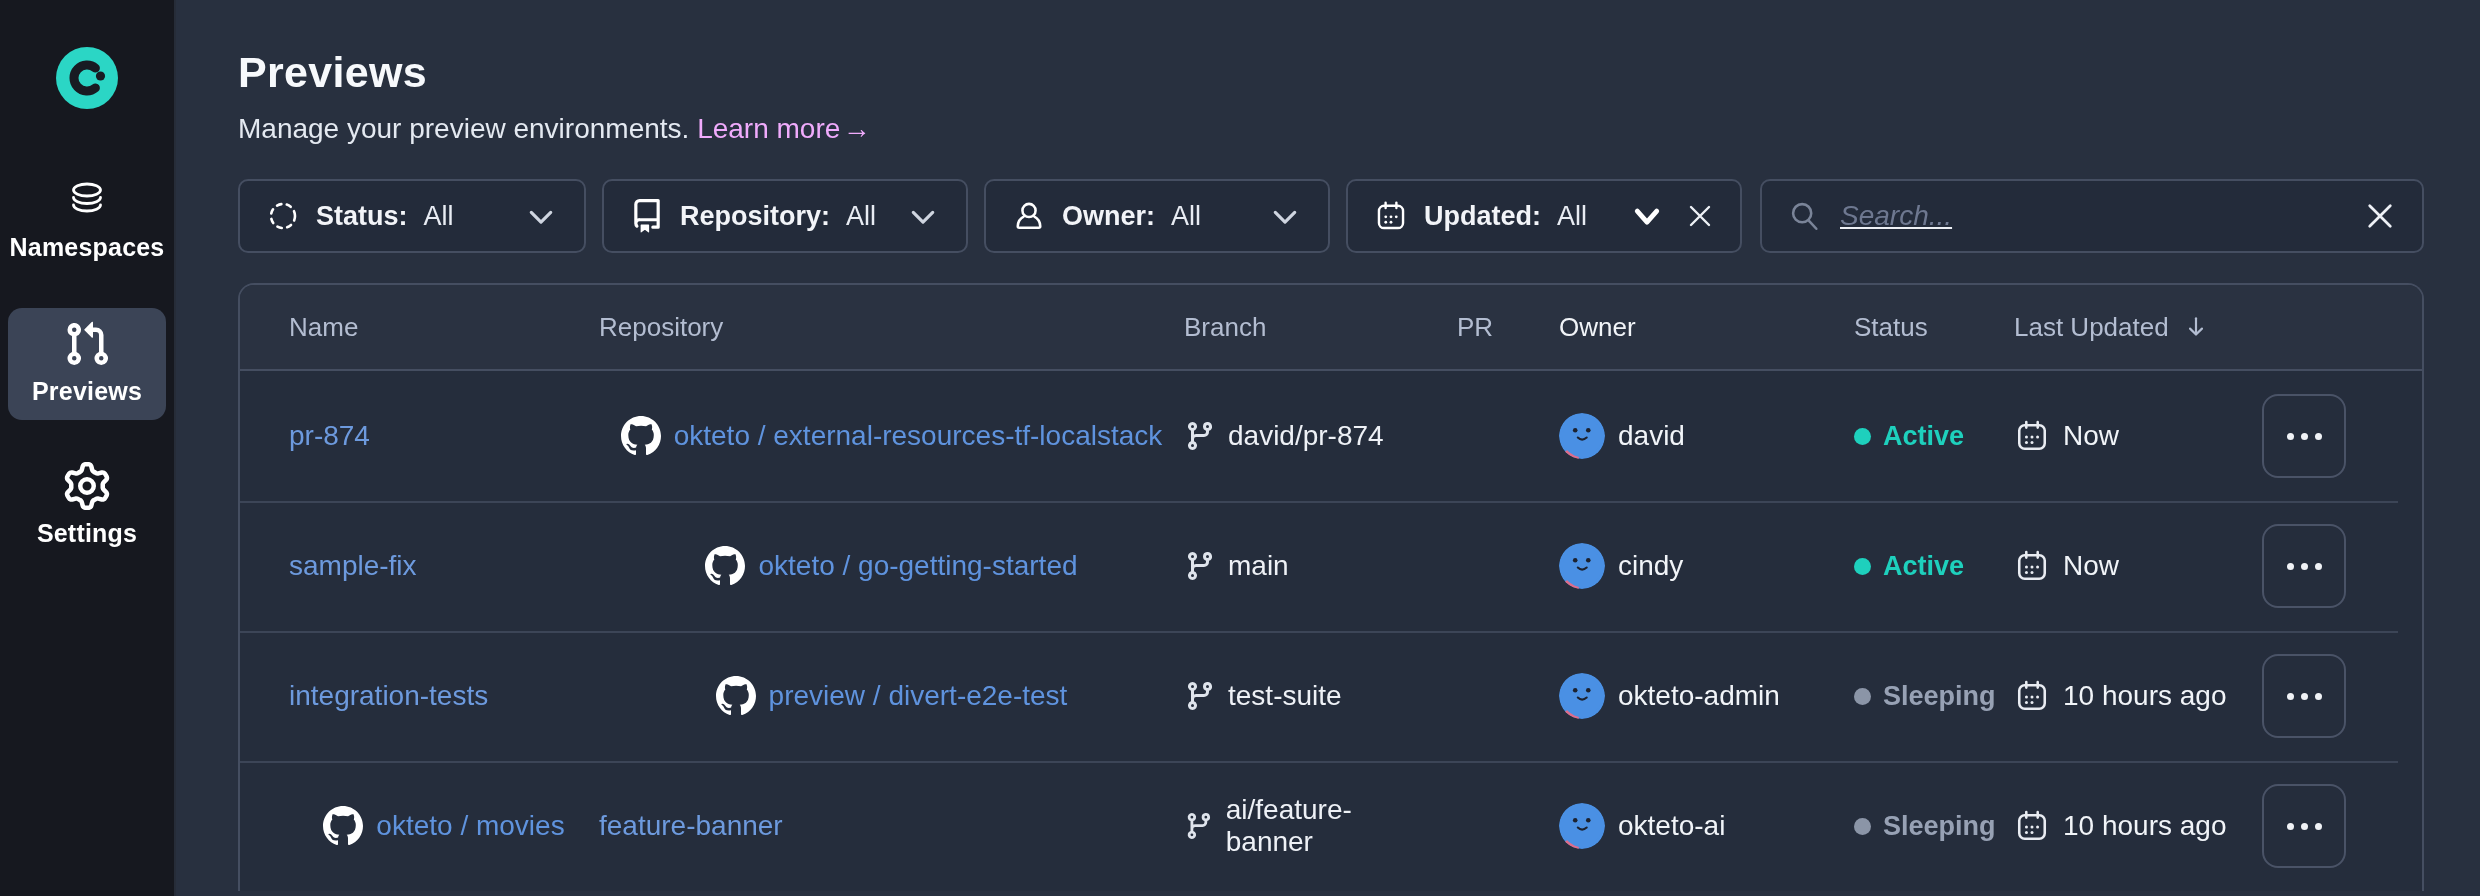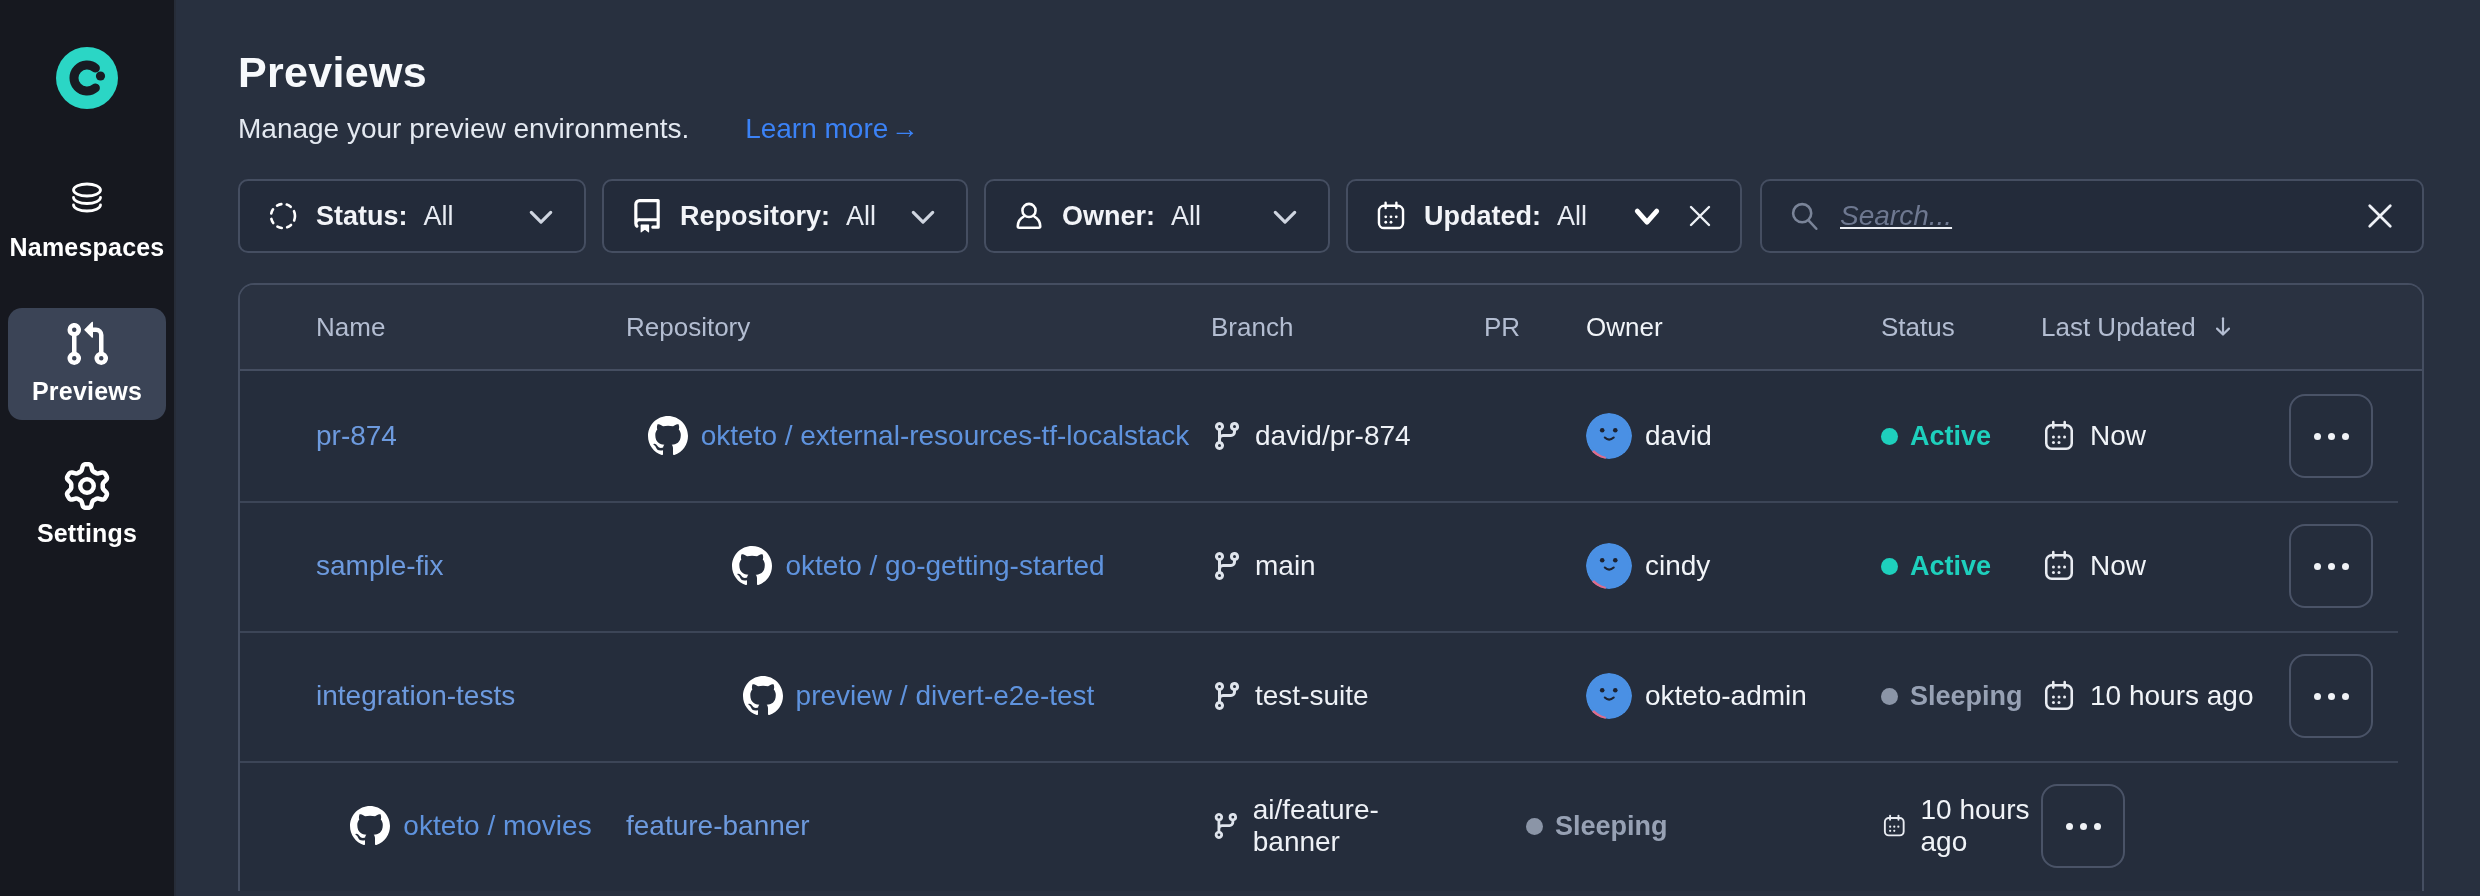--- a/index.html
+++ b/index.html
@@ -25,21 +25,21 @@
   }
   .nav-item .nav-label { margin-top:9px; font-size:25px; font-weight:700; color:#ffffff; letter-spacing:.2px; }
   .nav-item.namespaces { margin-top:54px; }
   .nav-item.previews   { margin-top:32px; background:#3b4456; }
   .nav-item.settings   { margin-top:30px; }
   .nav-icon { width:48px; height:48px; display:block; }
   
   .main { flex:1; padding:48px 56px 0 62px; }
   .page-title { font-size:43px; font-weight:700; color:#f7f9fc; letter-spacing:.3px; }
   .subtitle { margin-top:16px; font-size:28px; color:#e4e9f1; }
-  .subtitle .link { color:#3b82f6; cursor:pointer;margin-left:48px; }
+  .subtitle .link { color:#f0abfc; cursor:pointer; }
   
   .filters { margin-top:34px; display:flex; gap:16px; }
   .filter-btn {
     height:74px; background:#232b3a; border:2px solid #454e61; border-radius:10px;
     display:flex; align-items:center; gap:16px; padding:17px 26px; cursor:pointer;
     font-size:27px; color:#f2f4f8;
   }
   .filter-btn .f-label { font-weight:700; }
   .filter-btn .f-value { font-weight:400; color:#e8ecf3; }
   .filter-btn.status     { width:348px; }
@@ -62,21 +62,21 @@
   .searchbox input::placeholder { color:#6e7890; opacity:1; }
   .searchbox .x-icon { width:32px; height:32px; }
   
   .table {
     margin-top:30px; border:2px solid #454e61; border-bottom:none;
     border-radius:16px 16px 0 0; overflow:hidden; background:#252d3c;
   }
   .thead, .row {
     display:grid;
     grid-template-columns:310px 585px 240px 75px 355px 160px 248px 1fr;
-    align-items:center; padding-left:76px;
+    align-items:center; padding-left:49px;
   }
   .thead { height:86px; background:#2a3241; border-bottom:2px solid #454e61;
            font-size:26px; color:#b3bdd1; }
   .th { display:flex; align-items:center; gap:14px; }
   .th.pr { justify-content:flex-end; padding-right:6px; }
   .th.sortable { cursor:pointer; }
   .sort-icon { width:26px; height:26px; }
   .row { height:130px; position:relative; cursor:pointer; background:#252d3c; }
   .row + .row::before {
     content:""; position:absolute; top:0; left:0; right:24px;
@@ -402,20 +402,26 @@
       <div class="cell">
           <span class="name-link">feature-banner</span>
         </div>
       <div class="cell branch-cell">
         <svg class="branch-icon" viewBox="0 0 16 16">
             <use href="#def-branch" fill="#dfe4ec"></use>
           </svg>
         <span>ai/feature-banner</span>
       </div>
       <div class="cell pr-cell"></div>
+      <div class="cell owner-cell">
+        <svg class="avatar" viewBox="0 0 44 44">
+            <use href="#def-avatar"></use>
+          </svg>
+        <span>okteto-ai</span>
+      </div>
       <div class="cell status-cell sleeping">
         <span class="dot"></span>
         <span>Sleeping</span>
       </div>
       <div class="cell updated-cell">
         <svg class="cal-icon" viewBox="0 0 24 24" style="stroke:#e9ecf2">
             <use href="#def-calendar" fill="#e9ecf2"></use>
           </svg>
         <span>10 hours ago</span>
       </div>

